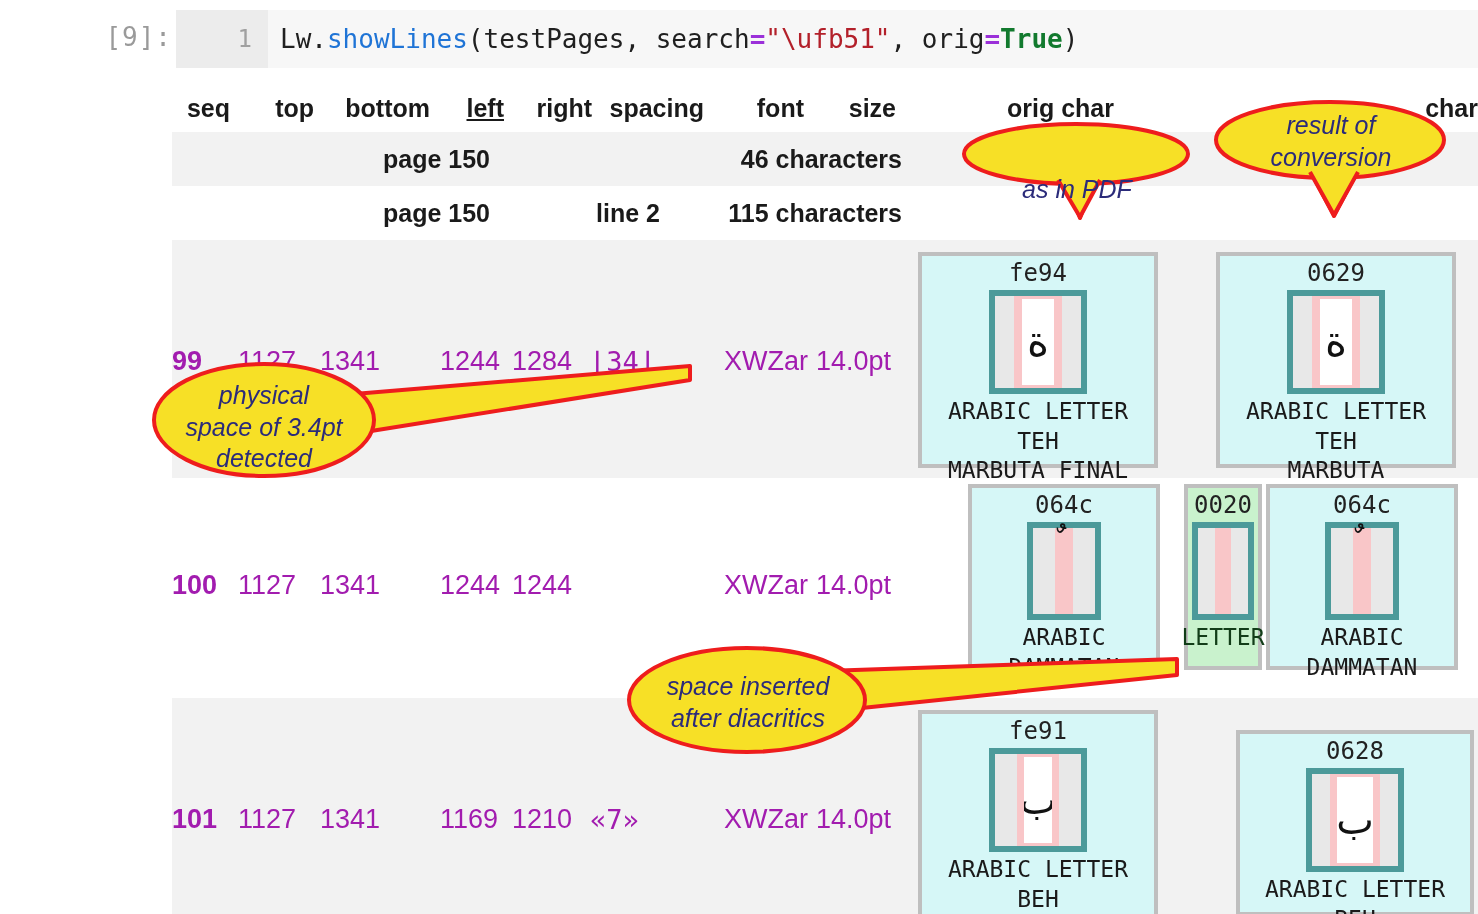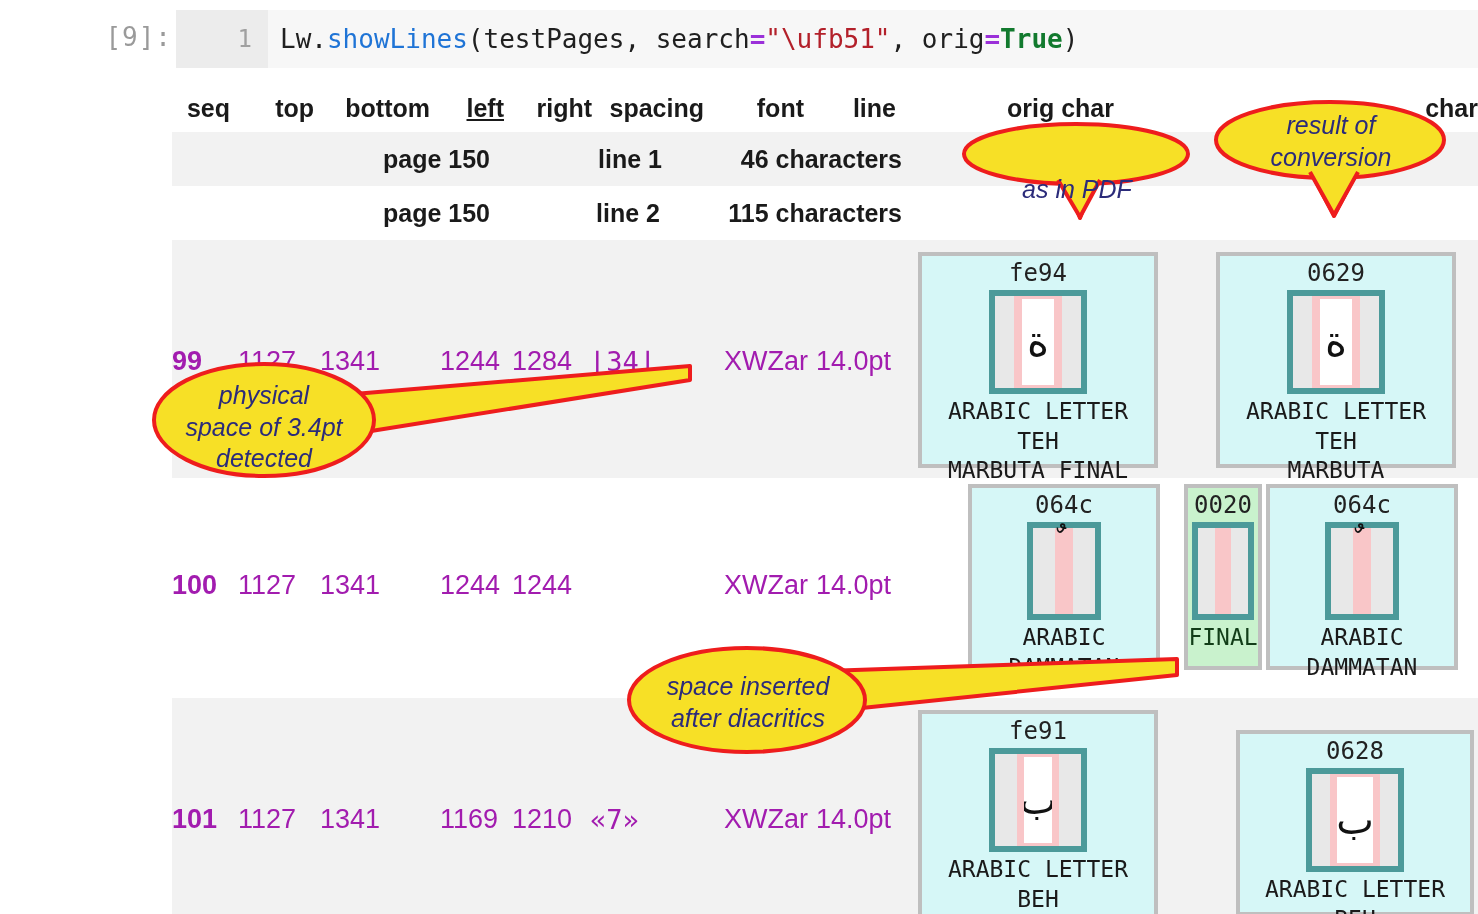--- a/index.html
+++ b/index.html
@@ -144,28 +144,27 @@
 <div class="table">
 
   <div class="thead">
     <div class="th" style="left:0px;width:58px;">seq</div>
     <div class="th" style="left:66px;width:76px;">top</div>
     <div class="th" style="left:148px;width:110px;">bottom</div>
     <div class="th" style="left:268px;width:64px;text-decoration:underline;">left</div>
     <div class="th" style="left:340px;width:80px;">right</div>
     <div class="th" style="left:428px;width:104px;">spacing</div>
     <div class="th" style="left:560px;width:72px;">font</div>
-    <div class="th" style="left:648px;width:76px;">line</div>
+    <div class="th" style="left:648px;width:76px;">size</div>
     <div class="th" style="left:790px;width:152px;">orig char</div>
     <div class="th" style="left:1232px;width:74px;">char</div>
   </div>
 
   <div class="inforow striped">
     <div class="infocell" style="left:148px;width:170px;">page 150</div>
-    <div class="infocell" style="left:340px;width:150px;">line 1</div>
     <div class="infocell" style="left:540px;width:190px;">46 characters</div>
   </div>
 
   <div class="inforow">
     <div class="infocell" style="left:148px;width:170px;">page 150</div>
     <div class="infocell" style="left:338px;width:150px;">line 2</div>
     <div class="infocell" style="left:528px;width:202px;">115 characters</div>
   </div>
 
   <div class="row striped" style="height:238px;">
@@ -225,21 +224,21 @@
       <div class="cb-name">ARABIC DAMMATAN</div>
     </div>
 
     <div class="charbox space" style="left:1012px; top:6px; width:78px; height:186px;">
       <div class="cb-code">0020</div>
       <div class="cb-art" style="width:62px;height:98px;">
         <div class="cb-band" style="width:16px;height:86px;">
           <span class="cb-glyph" style="font-size:30px;"></span>
         </div>
       </div>
-      <div class="cb-name green">FINAL</div>
+      <div class="cb-name green">LETTER</div>
     </div>
 
     <div class="charbox" style="left:1094px; top:6px; width:192px; height:186px;">
       <div class="cb-code">064c</div>
       <div class="cb-art" style="width:74px;height:98px;">
         <div class="cb-band" style="width:18px;height:86px;position:relative;">
           <span class="cb-glyph" style="font-size:34px;position:absolute;top:-4px;left:-2px;">ٌ</span>
         </div>
       </div>
       <div class="cb-name">ARABIC DAMMATAN</div>

